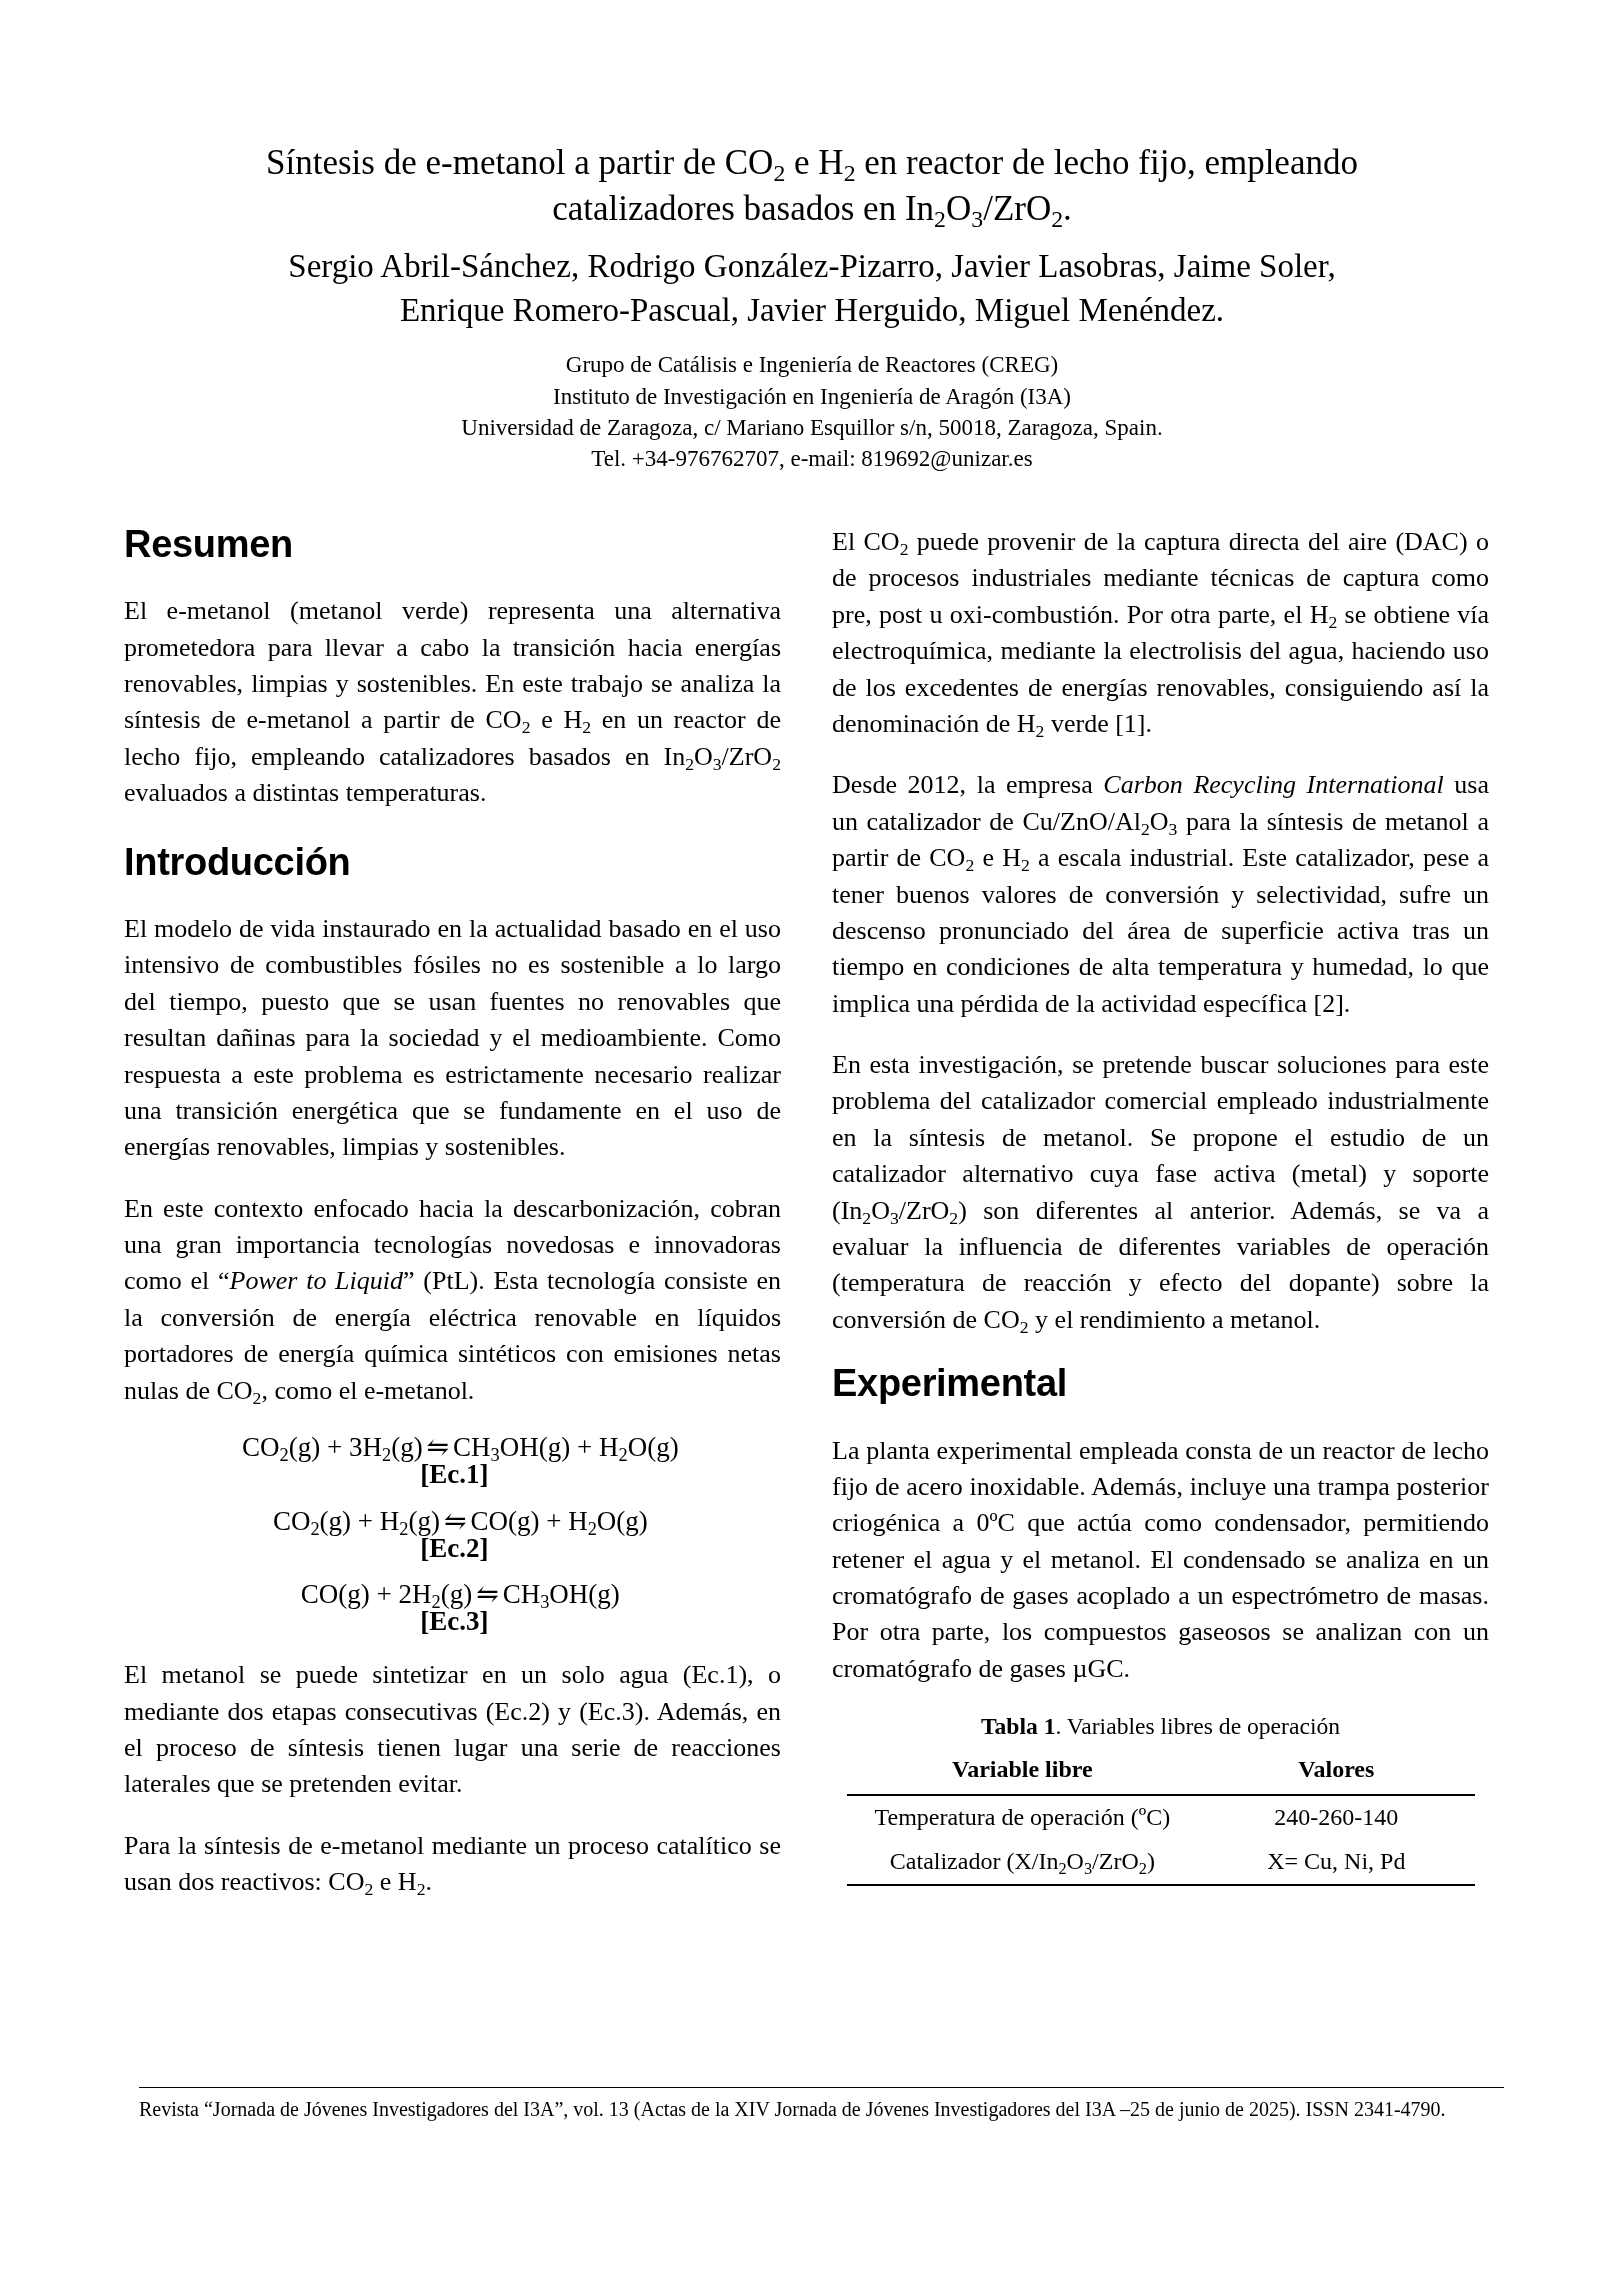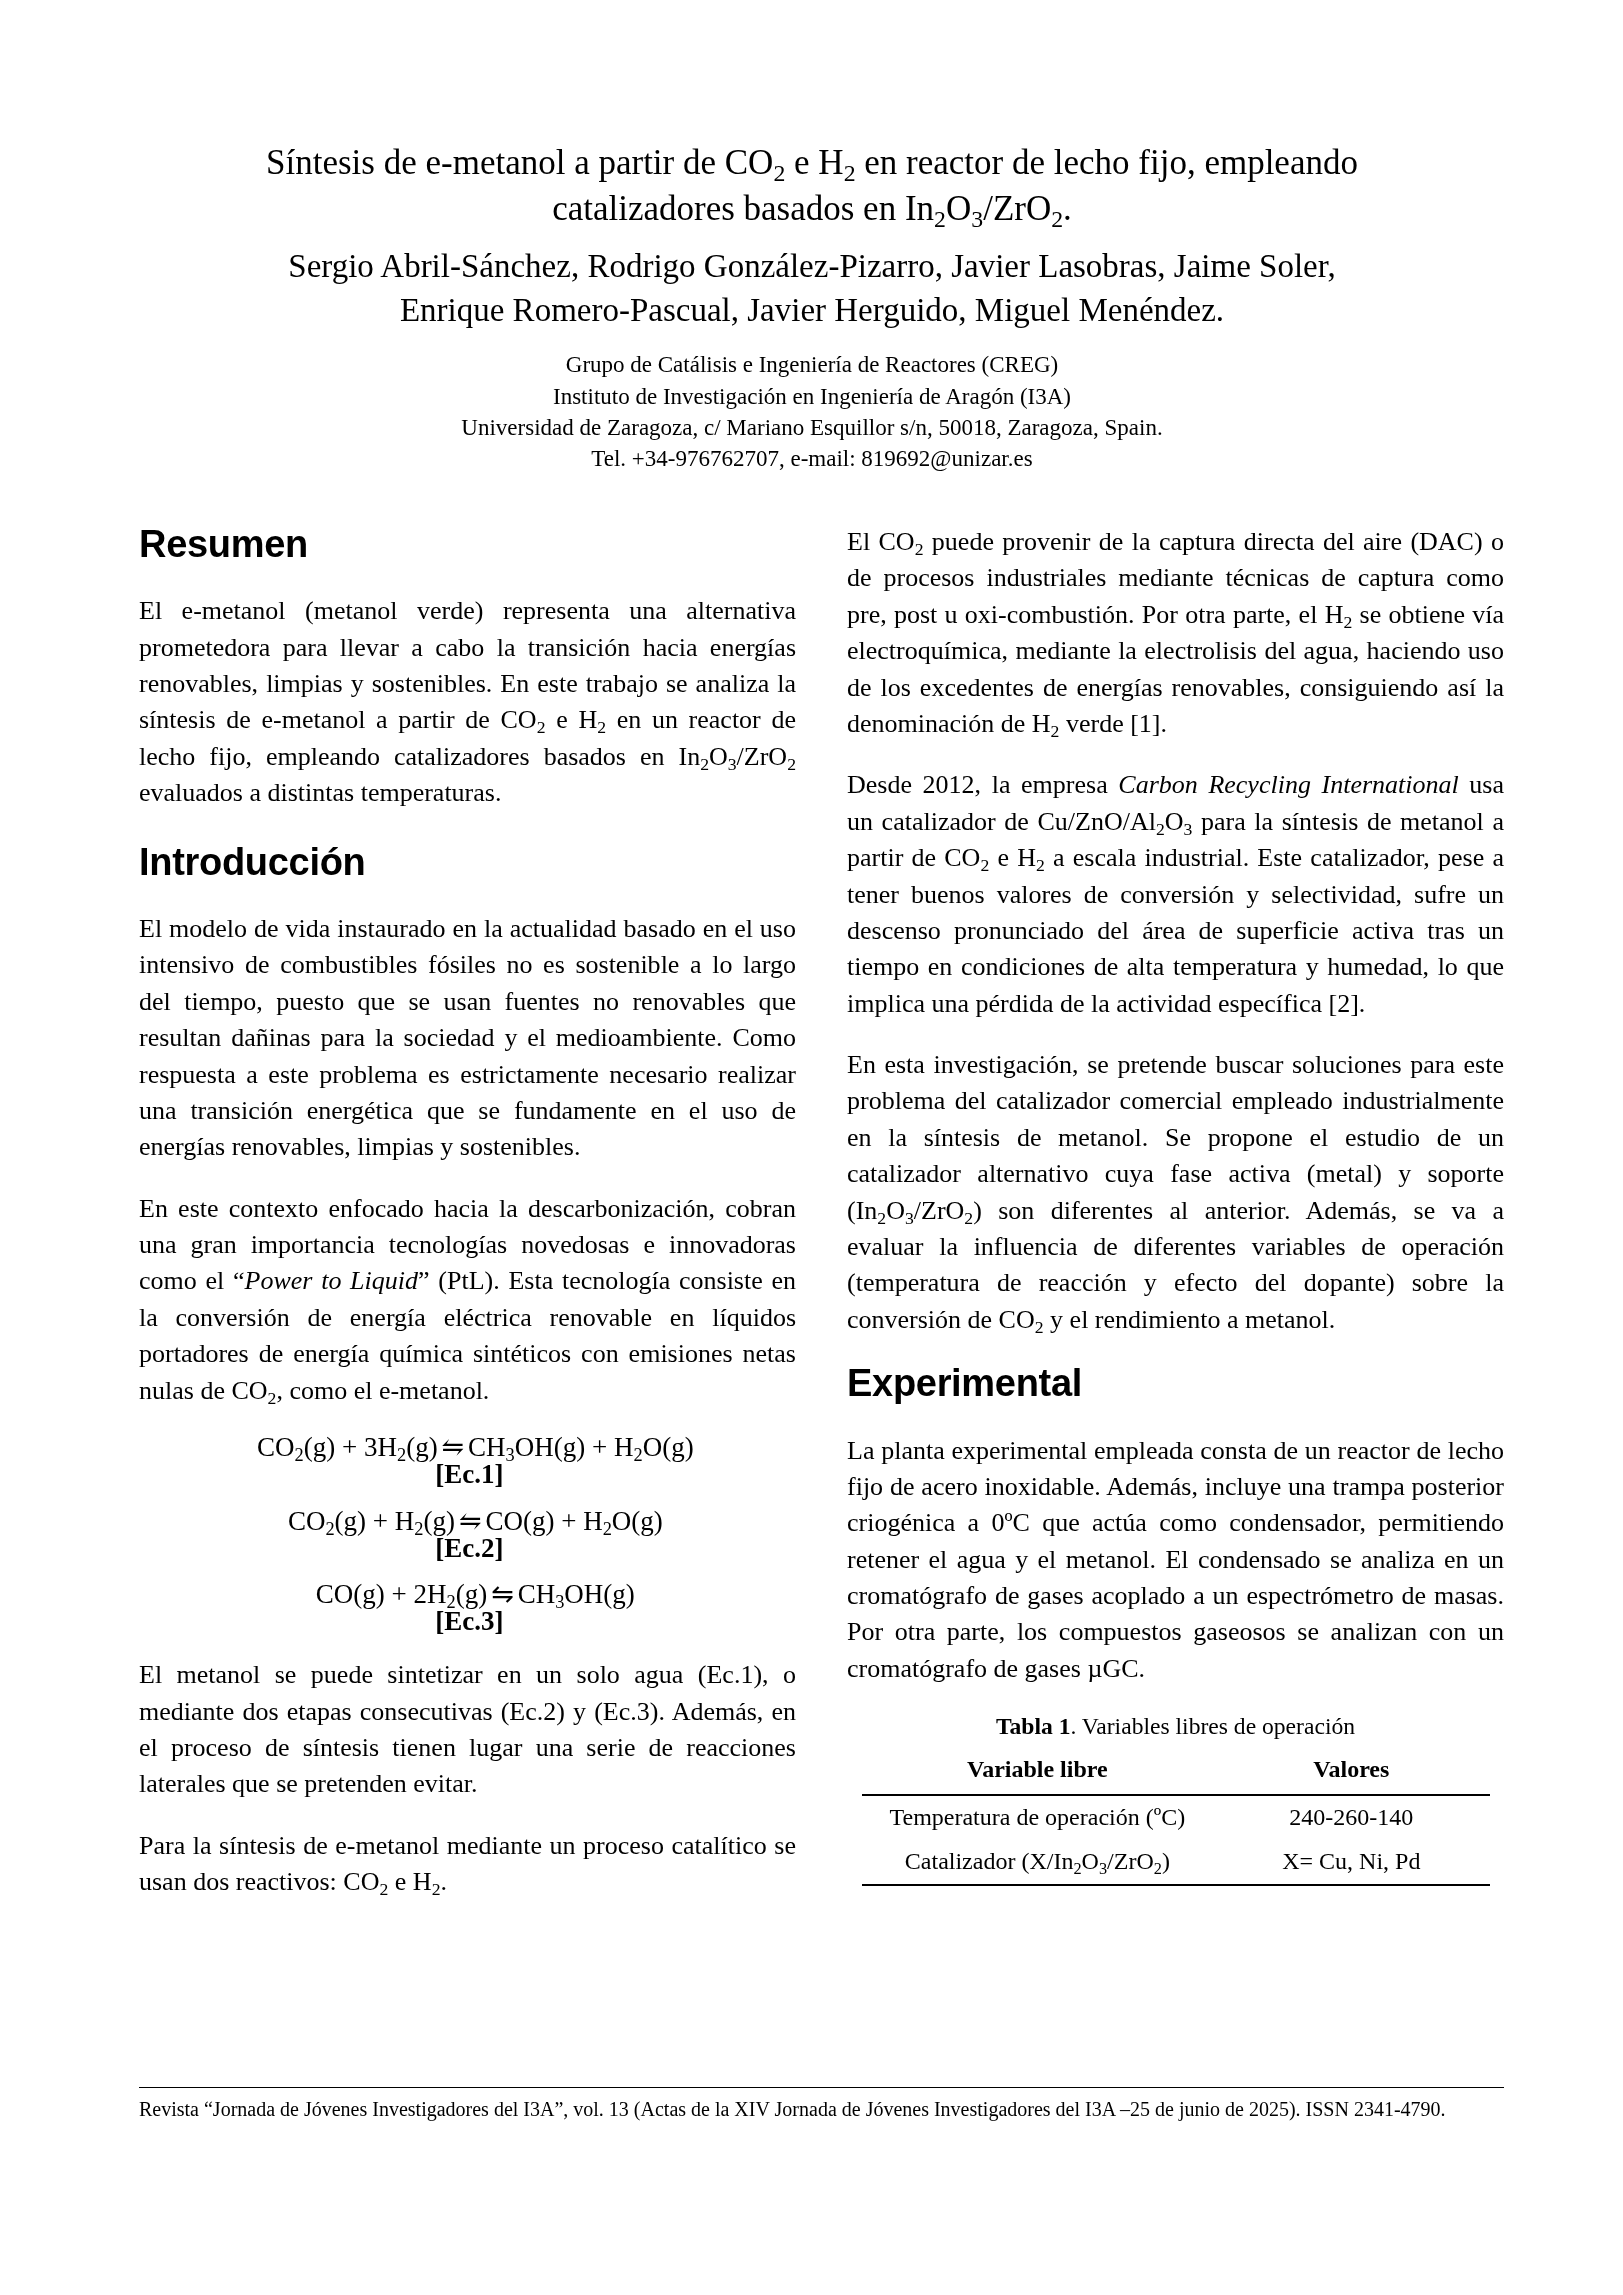--- a/index.html
+++ b/index.html
@@ -52,21 +52,21 @@
     font-size: 23px;
     line-height: 1.36;
     text-align: center;
     margin: 17px 0 0 0;
   }
   .affil div { margin: 0; }
 
   
   .columns {
     position: absolute;
-    left: 139px;
+    left: 124px;
     top: 524px;
     width: 1365px;
     height: 1558px;
   }
   .col {
     position: absolute;
     top: 0;
     width: 657px;
   }
   .col-left  { left: 0; }
@@ -101,21 +101,21 @@
   }
   .eq-row {
     display: flex;
     align-items: center;
     font-size: 27px;
     line-height: 1.0;
     margin: 0 0 19.6px 0;
     padding-left: 15.7px;
     flex-direction: column;
   }
-  .eq-row:last-child { margin-bottom: 0; font-family: Liberation Serif, serif; }
+  .eq-row:last-child { margin-bottom: 0; }
   .eq-formula { flex: 0 0 auto; white-space: nowrap; }
   .eq-spacer { flex: 1 1 auto; }
   .eq-label {
     flex: 0 0 auto;
     font-weight: bold;
     white-space: nowrap;
     padding-right: 11.8px;
   }
   .arrow { padding: 0 3.9px; }
 

